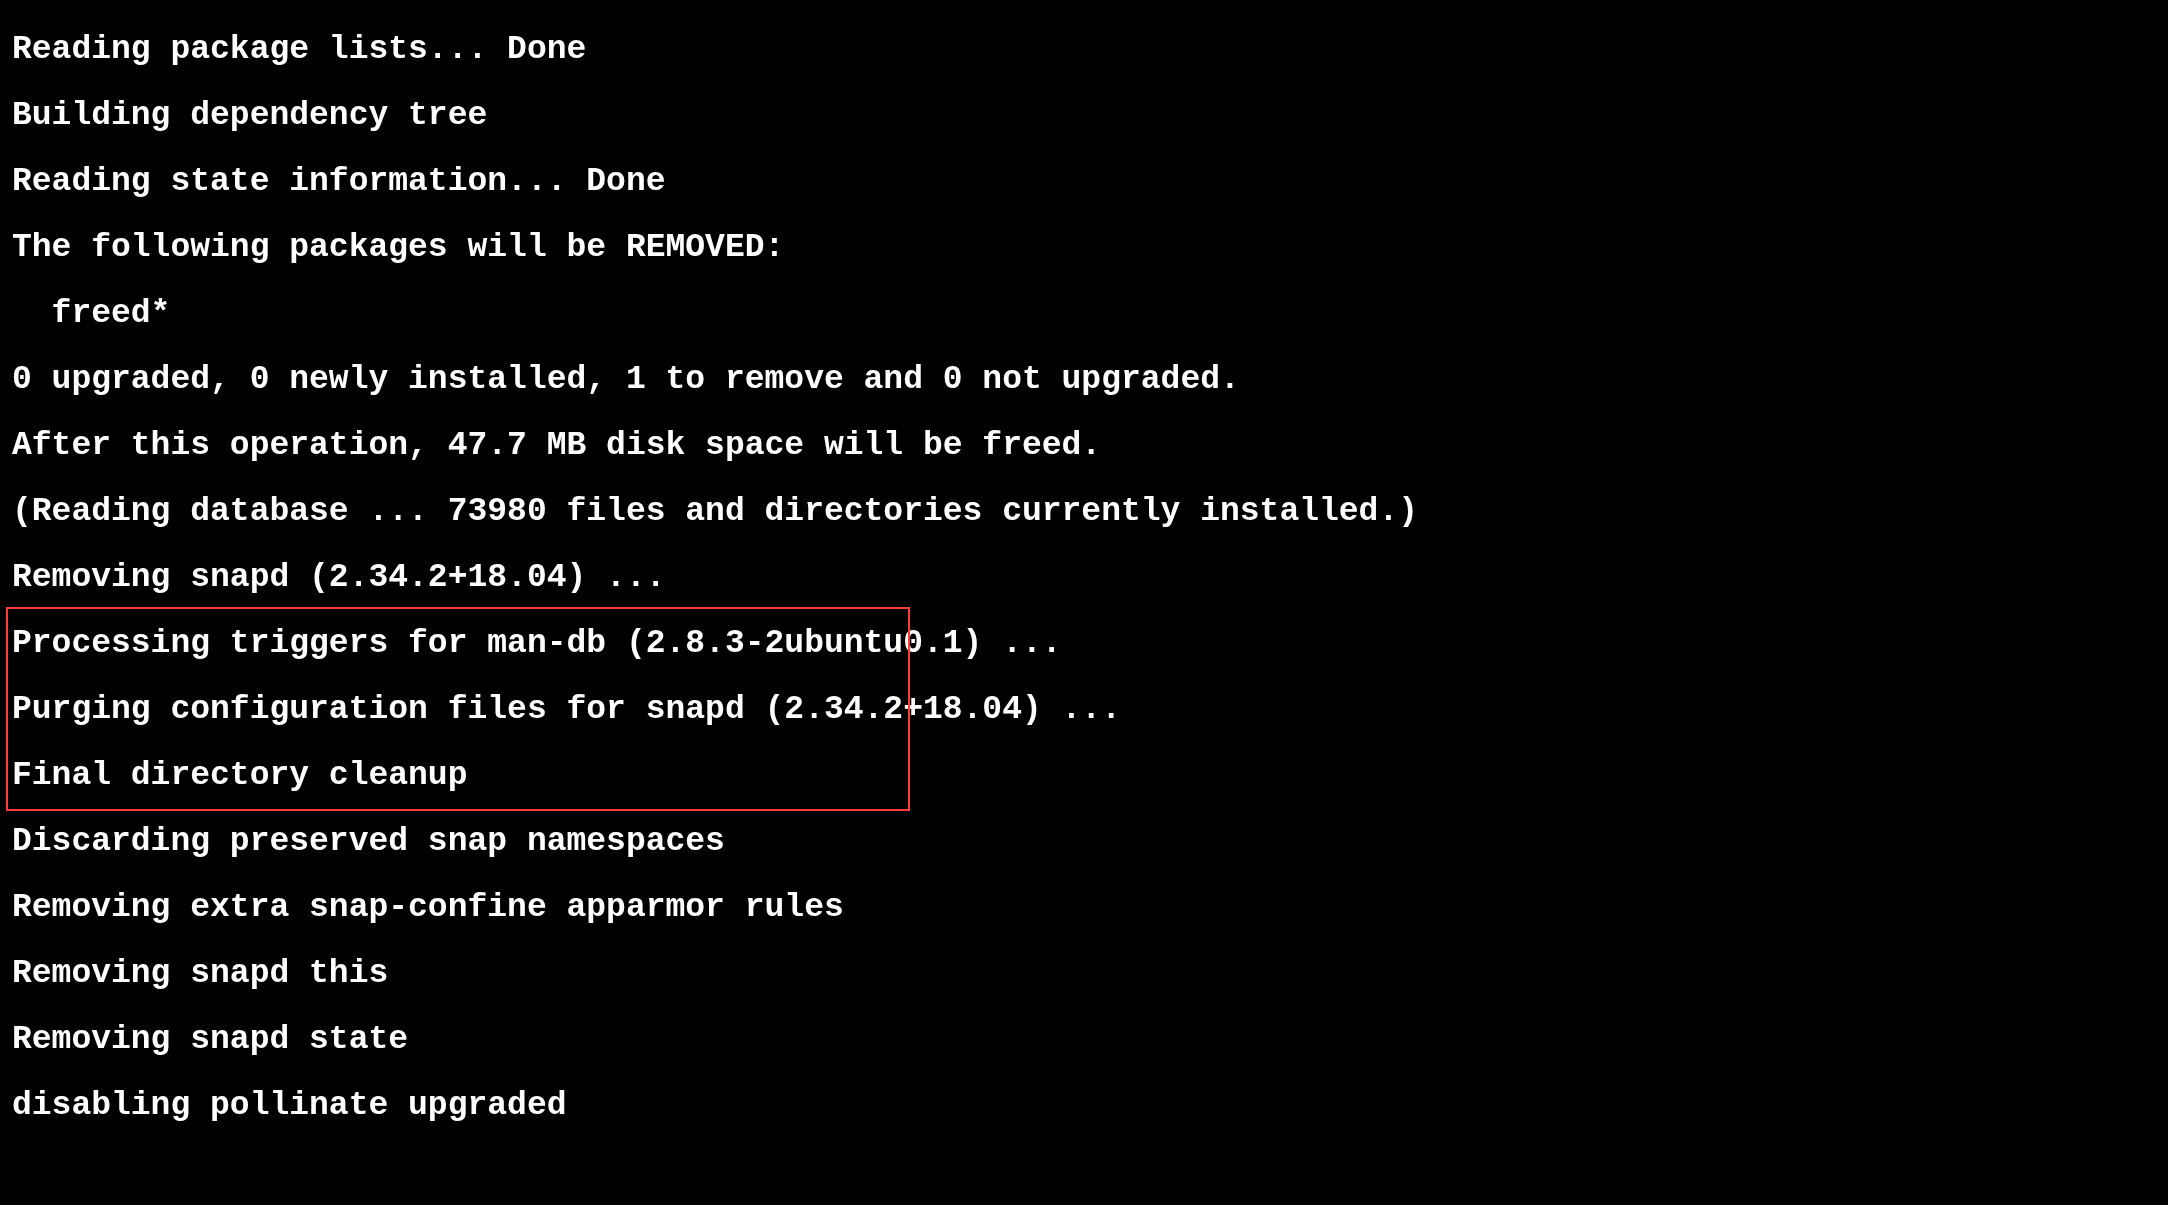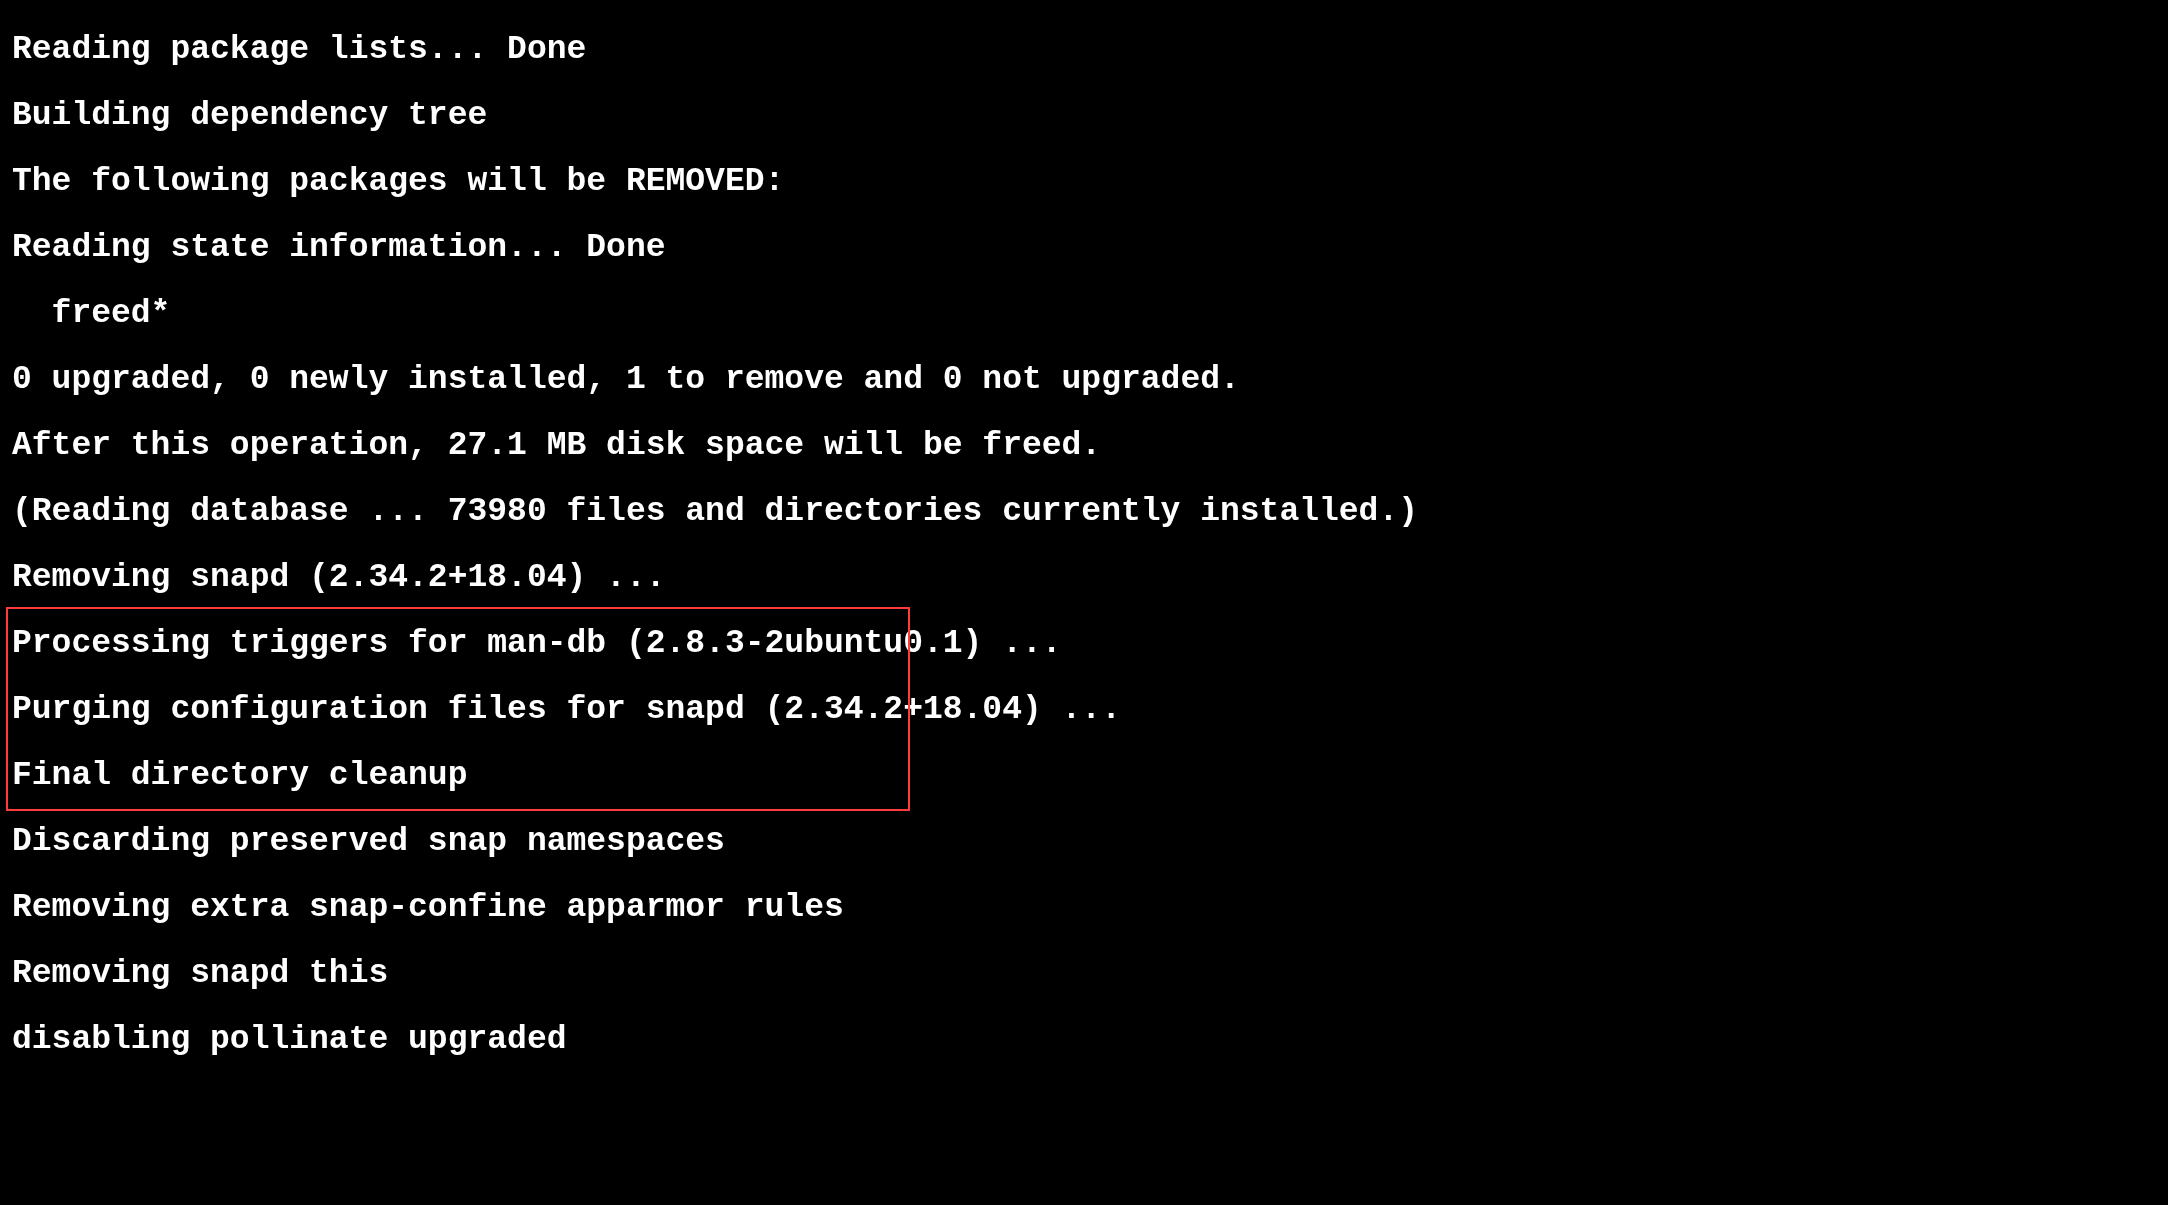--- a/index.html
+++ b/index.html
@@ -31,33 +31,34 @@
     height: 200px;
     pointer-events: none;
   }
 </style>
 </head>
 <body>
 
 <div class="terminal">
 <span class="line">Reading package lists... Done</span>
 <span class="line">Building dependency tree</span>
+<span class="line">Reading state information... Done</span>
 <span class="line">The following packages will be REMOVED:</span>
-<span class="line">Reading state information... Done</span>
 <span class="line">  freed*</span>
 <span class="line">0 upgraded, 0 newly installed, 1 to remove and 0 not upgraded.</span>
-<span class="line">After this operation, 27.1 MB disk space will be freed.</span>
+<span class="line">After this operation, 47.7 MB disk space will be freed.</span>
 <span class="line">(Reading database ... 73980 files and directories currently installed.)</span>
 <span class="line">Removing snapd (2.34.2+18.04) ...</span>
 <span class="line">Processing triggers for man-db (2.8.3-2ubuntu0.1) ...</span>
 <span class="line">Purging configuration files for snapd (2.34.2+18.04) ...</span>
 <span class="line">Final directory cleanup</span>
 <span class="line">Discarding preserved snap namespaces</span>
 <span class="line">Removing extra snap-confine apparmor rules</span>
 <span class="line">Removing snapd this</span>
+<span class="line">Removing snapd state</span>
 <span class="line">disabling pollinate upgraded</span>
 
 
 <span class="line"></span>
 
 
 
 
 </div>
 

